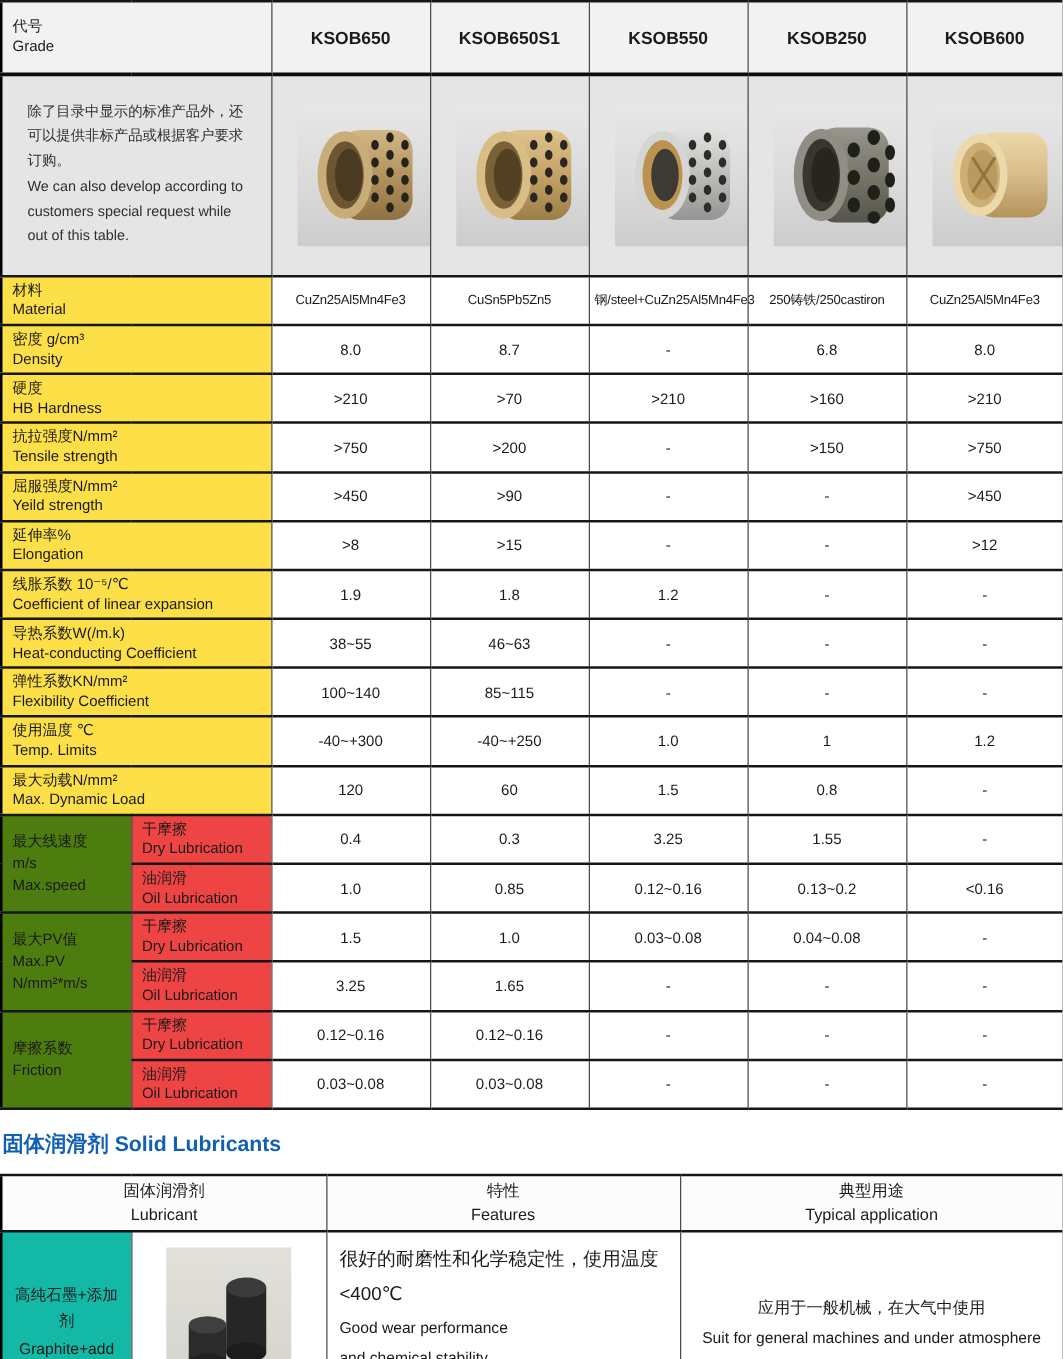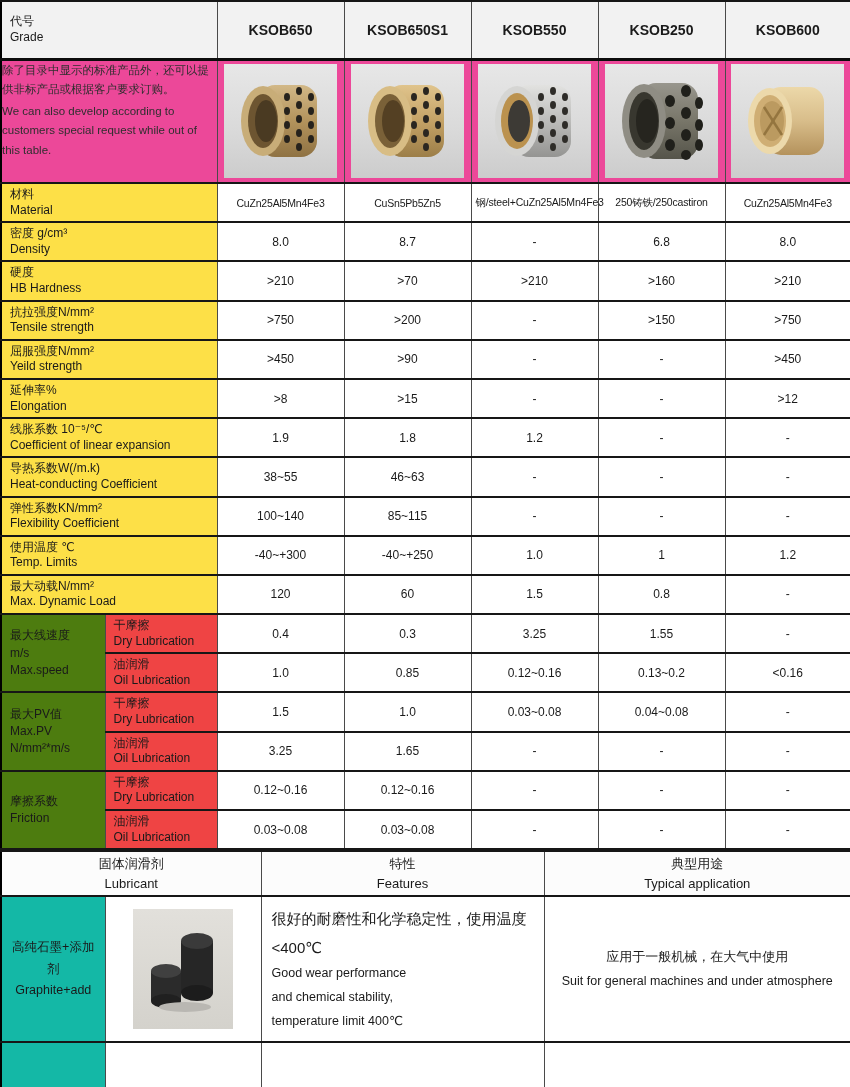--- a/index.html
+++ b/index.html
@@ -18,21 +18,21 @@
   .lbl{background:#fde047;text-align:left;padding:3px 8px;line-height:1.3;}
   .lbl .zh{font-size:12px;}
   .lbl .en{font-size:12px;}
   .v{text-align:center;background:#fff;font-size:12px;}
   .mat{font-size:10.5px;letter-spacing:-0.2px;}
   .r{height:30px;}
   .rm{height:26px;}
 
   .intro{padding:8px;line-height:1.7;font-size:11.5px;color:#2e2e2e;vertical-align:top;}
   .intro .izh{margin-bottom:2px;}
-  .imgrow td{height:124px;background:#ec4899;padding:0;}
+  .imgrow td{height:124px;background:#e5e5e5;padding:20px;}
   .photo{width:113px;height:114px;margin:0 auto;background:linear-gradient(180deg,#e7e7e7 0%,#d9d9d9 60%,#cccccc 100%);
          display:flex;align-items:center;justify-content:center;}
   .photo svg{display:block;}
 
   .glbl{background:#4d7c0f;text-align:left;padding:3px 8px;line-height:1.45;font-size:12px;}
   .slbl{background:#ef4444;text-align:left;padding:3px 8px;line-height:1.3;font-size:12px;}
 
   
   .section{margin:16px 0 12px 2px;font-size:17px;font-weight:bold;color:#1160b4;}
 
@@ -435,20 +435,24 @@
         <td class="v">0.03~0.08</td>
         <td class="v">0.03~0.08</td>
         <td class="v">-</td>
         <td class="v">-</td>
         <td class="v">-</td>
       </tr>
 
     </tbody>
   </table>
 
+  <div class="section">
+    <span>固体润滑剂</span>
+    <span>Solid Lubricants</span>
+  </div>
 
   <table class="lub">
     <colgroup>
         <col style="width:104px">
         <col style="width:156px">
         <col style="width:283px">
         <col style="width:307px">
       </colgroup>
     <tbody>
       <tr class="hrow">

